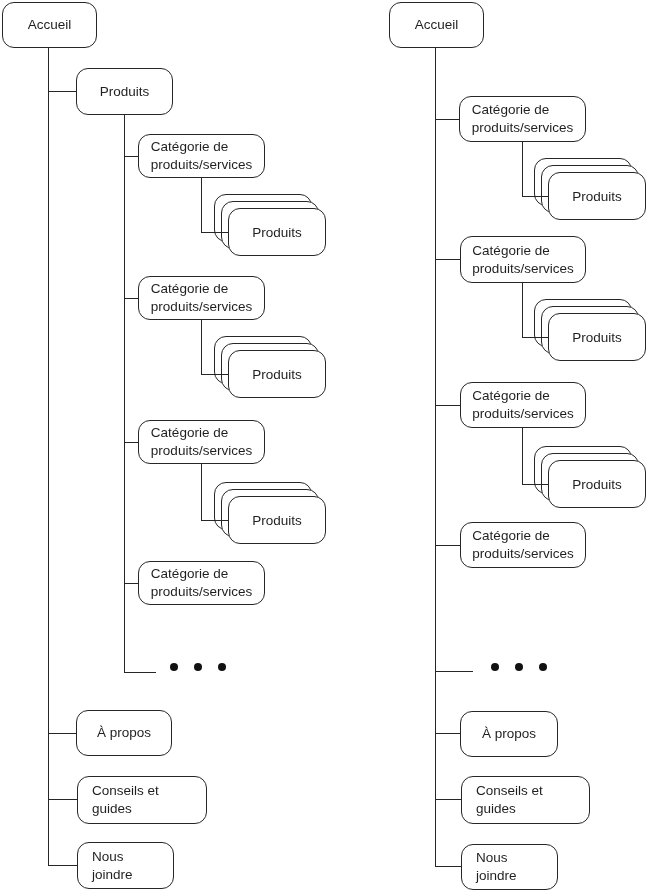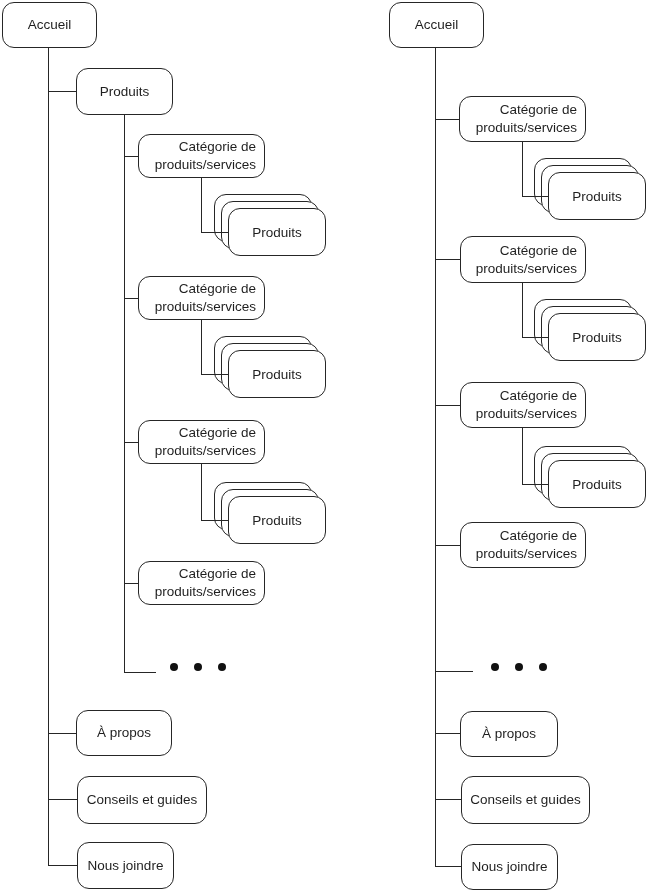--- a/index.html
+++ b/index.html
@@ -10,25 +10,25 @@
     font-family:"Liberation Sans", sans-serif;
     color:#1f1f1f;
     overflow:hidden;
   }
   .box{
     position:absolute;
     background:#ffffff;
     border:1.4px solid #262626;
     border-radius:12px;
     display:flex;align-items:center;justify-content:center;
-    text-align:right;
+    text-align:left;
     font-size:13.5px;line-height:18px;
     box-sizing:border-box;
     z-index:2;
-    padding:0 8px;
+    padding:0 14px;
   }
   .hline,.vline{position:absolute;background:#262626;z-index:5;}
   .hline{height:1.4px;}
   .vline{width:1.4px;}
   .stack{position:absolute;z-index:2;}
   .stack .s{
     position:absolute;width:98px;height:48px;
     background:#ffffff;border:1.4px solid #262626;border-radius:12px;
     box-sizing:border-box;
     display:flex;align-items:center;justify-content:center;

